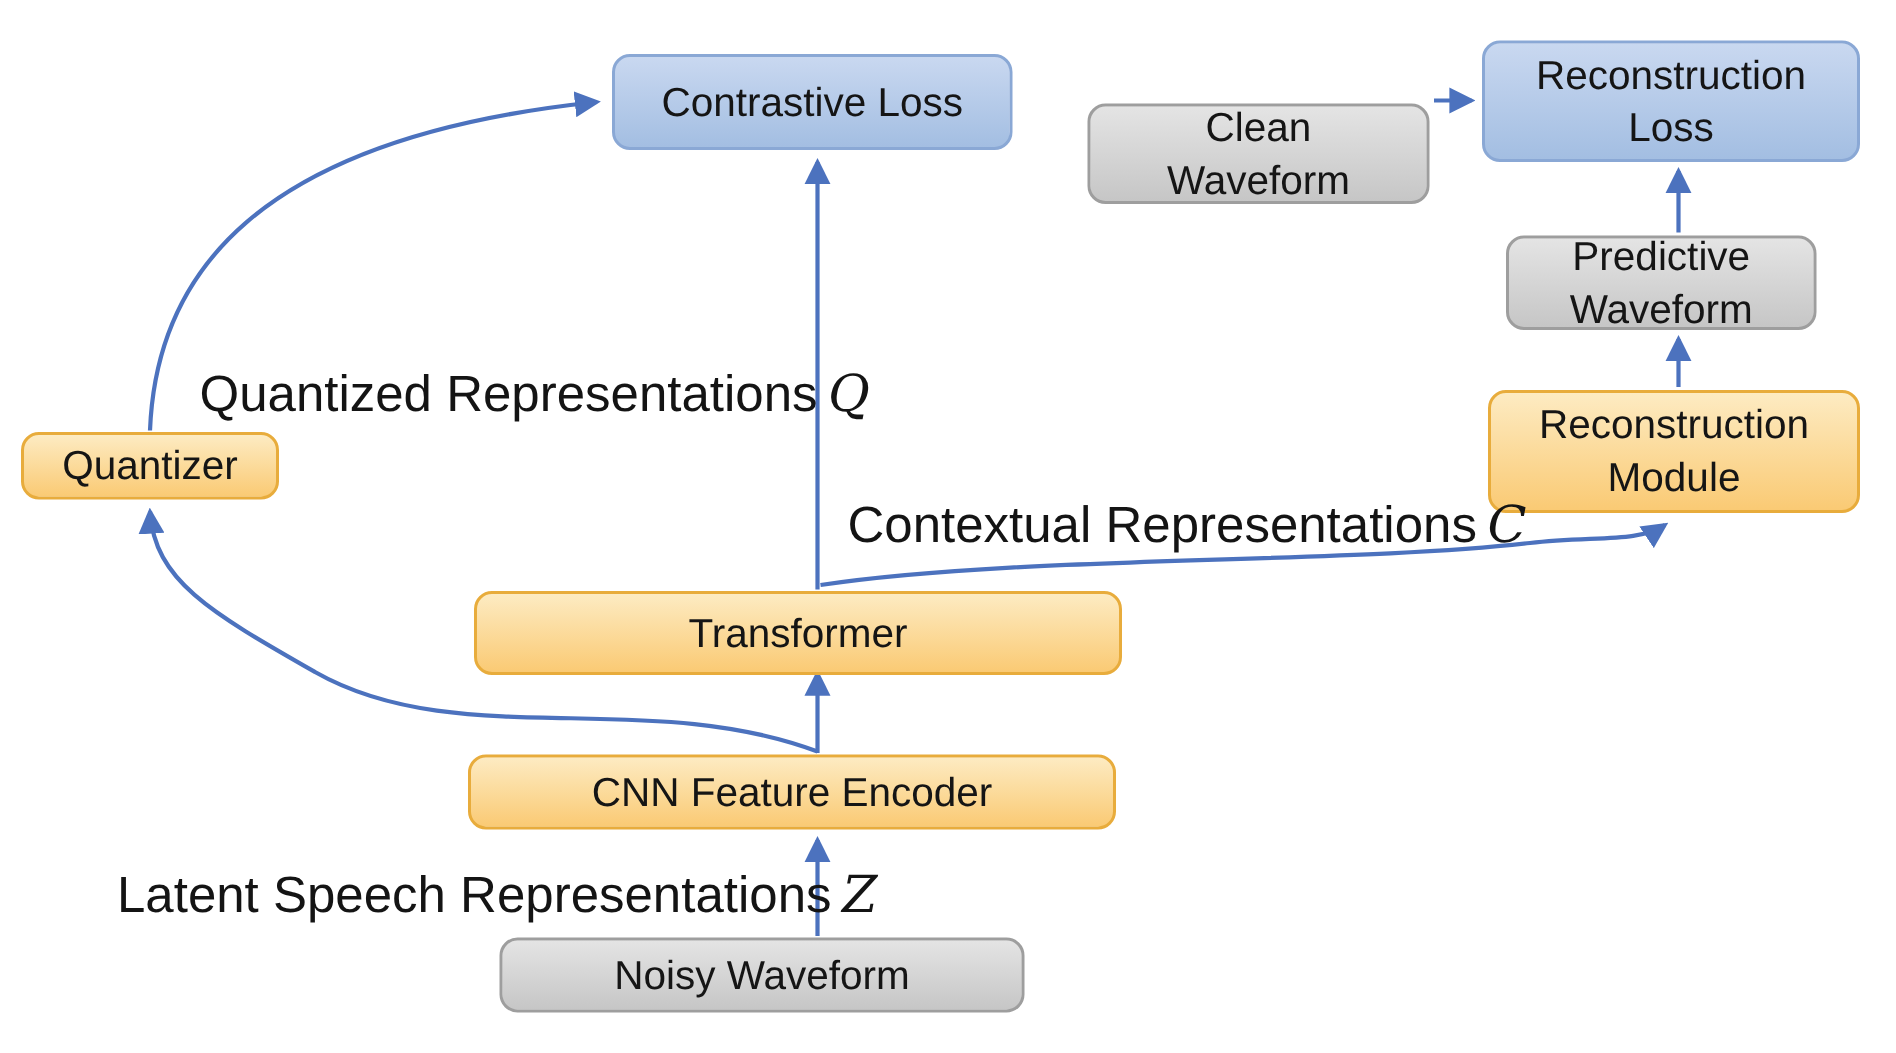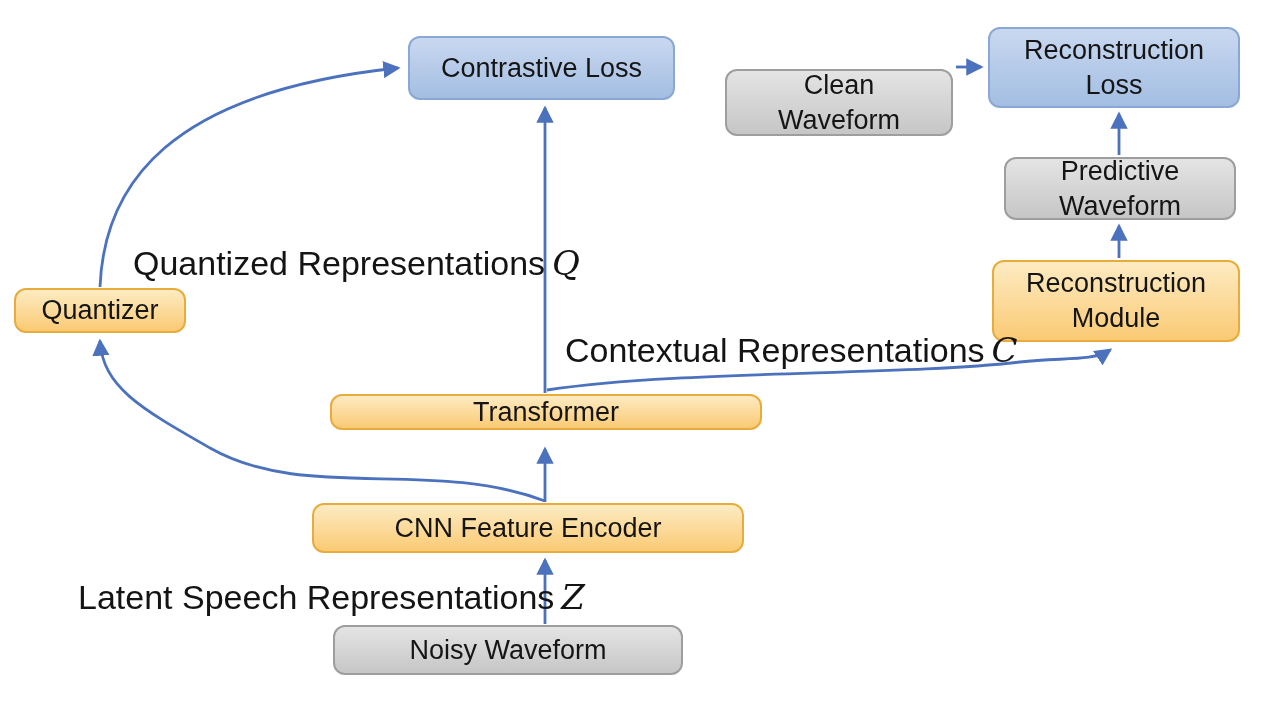--- a/index.html
+++ b/index.html
@@ -56,24 +56,24 @@
   }
   .math-symbol {
     font-family: "DejaVu Serif", serif;
     font-style: italic;
     margin-left: 7px;
   }
   
   #n-contrastive  { left: 408px; top: 36px;  width: 267px; height: 64px; }
   #n-clean        { left: 725px; top: 33px;  width: 228px; height: 67px; margin-top: 36px; }
   #n-reconloss    { left: 988px; top: 27px;  width: 252px; height: 81px; }
-  #n-predictive   { left: 1004px; top: 157px; width: 232px; height: 63px; }
+  #n-predictive   { left: 1004px; top: 157px; width: 207px; height: 63px; }
   #n-reconmodule  { left: 992px; top: 260px; width: 248px; height: 82px; }
   #n-quantizer    { left: 14px;  top: 288px; width: 172px; height: 45px; }
-  #n-transformer  { left: 330px; top: 394px; width: 432px; height: 36px; }
+  #n-transformer  { left: 316px; top: 394px; width: 432px; height: 56px; }
   #n-cnn          { left: 312px; top: 503px; width: 432px; height: 50px; }
   #n-noisy        { left: 333px; top: 625px; width: 350px; height: 50px; }
   
   #a-quantized  { left: 133px; top: 243px; }
   #a-contextual { left: 565px; top: 330px; }
   #a-latent     { left: 78px;  top: 577px; }
 </style>
 </head>
 <body>
 

